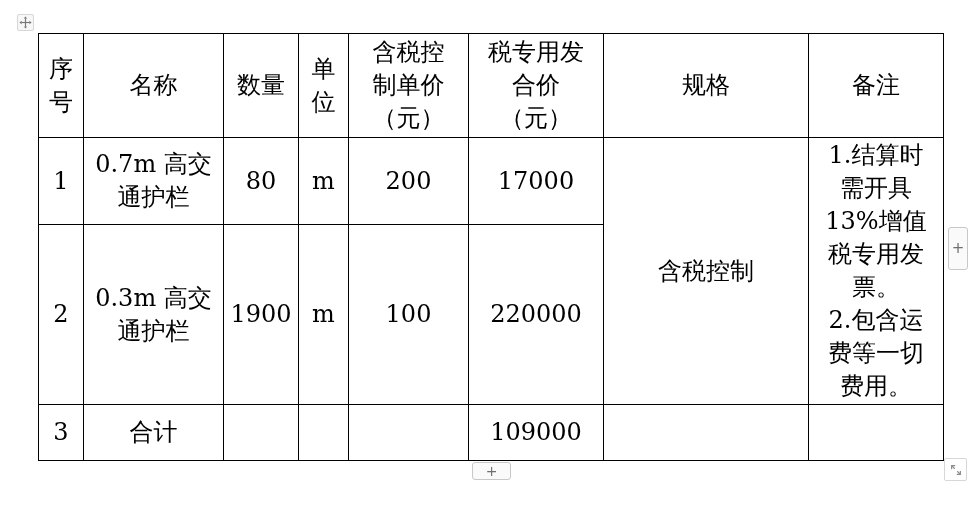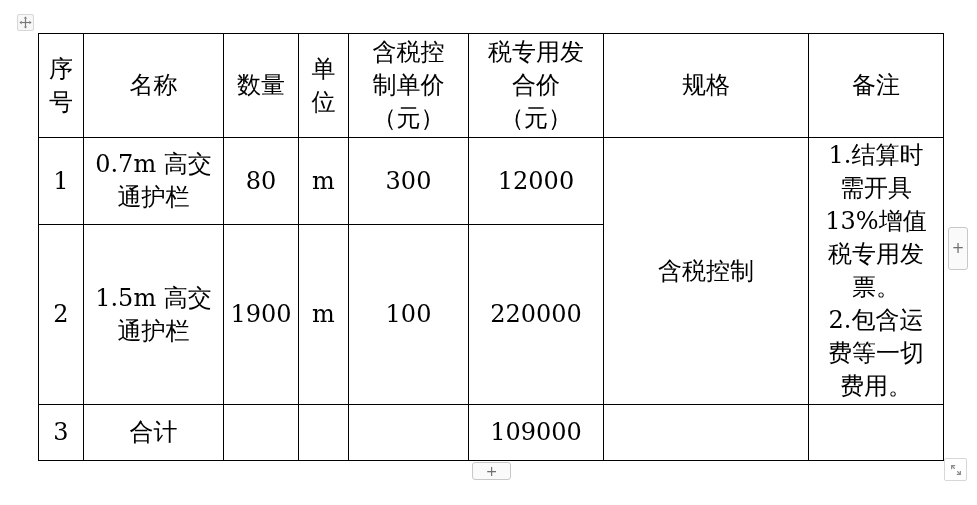--- a/index.html
+++ b/index.html
@@ -98,35 +98,35 @@
 （元）</td>
         <td>规格</td>
         <td>备注</td>
       </tr>
       <tr class="row-1">
         <td>1</td>
         <td>0.7m 高交
 通护栏</td>
         <td>80</td>
         <td>m</td>
-        <td>300</td>
-        <td>12000</td>
+        <td>200</td>
+        <td>17000</td>
         <td rowspan="2">含税控制</td>
         <td rowspan="2">1.结算时
 需开具
 13%增值
 税专用发
 票。
 2.包含运
 费等一切
 费用。</td>
       </tr>
       <tr class="row-2">
         <td>2</td>
-        <td>1.5m 高交
+        <td>0.3m 高交
 通护栏</td>
         <td>1900</td>
         <td>m</td>
         <td>100</td>
         <td>220000</td>
       </tr>
       <tr class="row-3">
         <td>3</td>
         <td>合计</td>
         <td></td>

